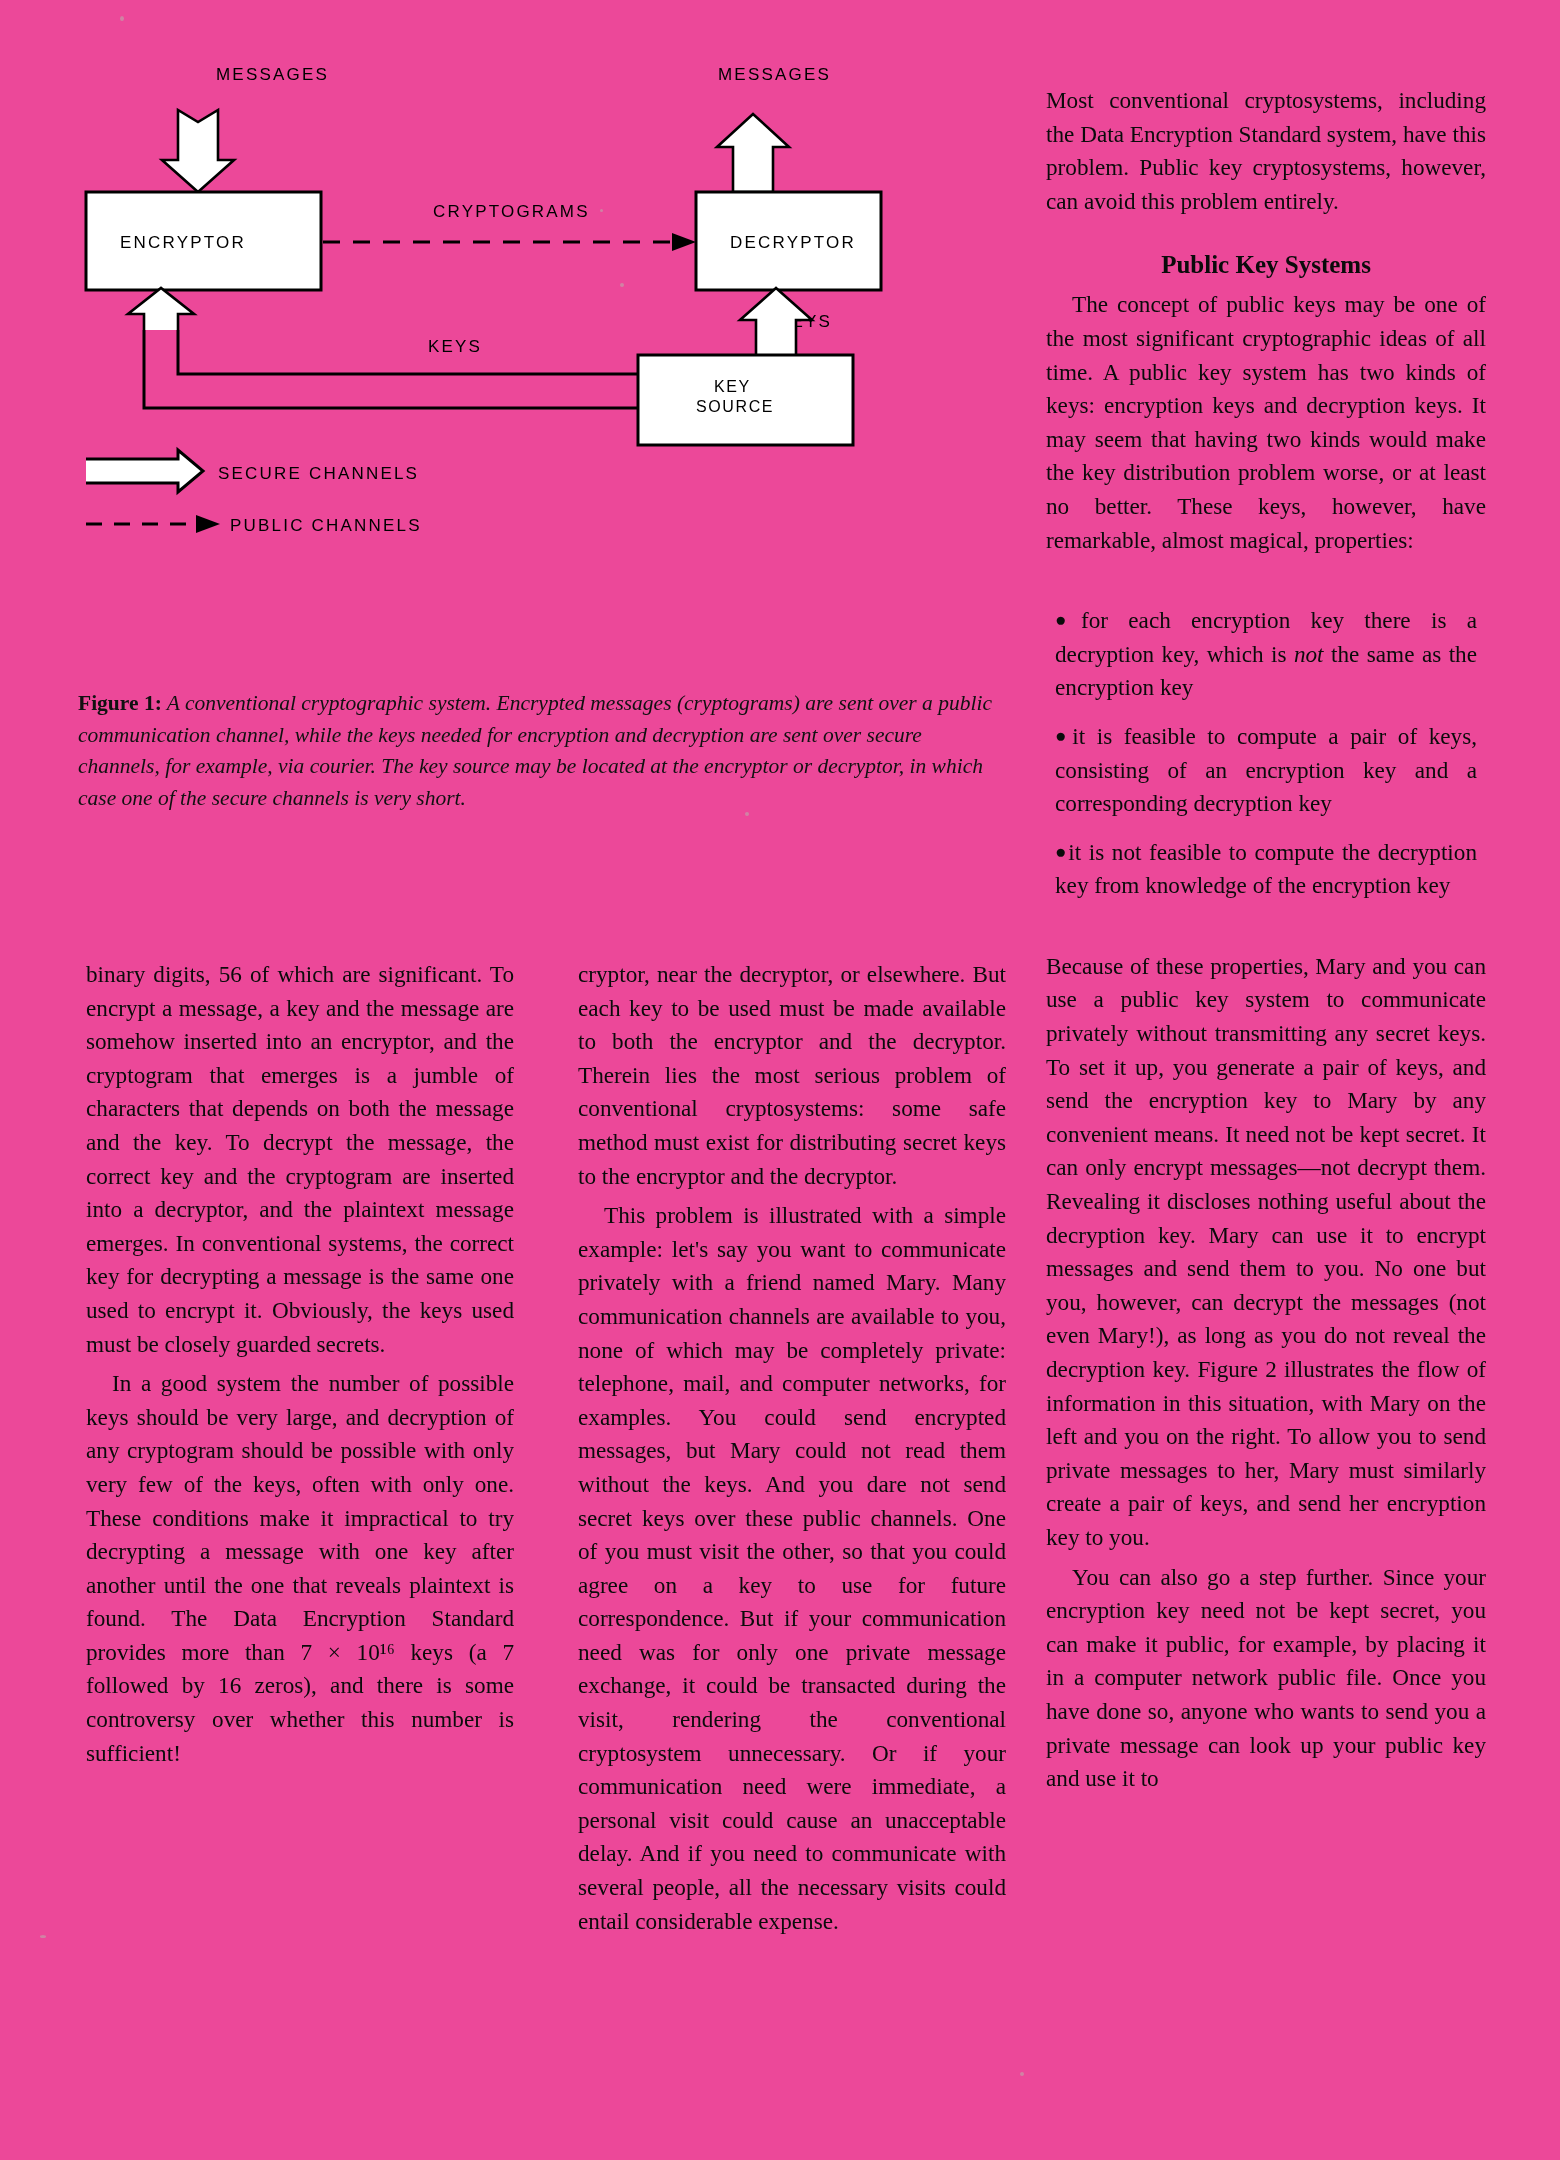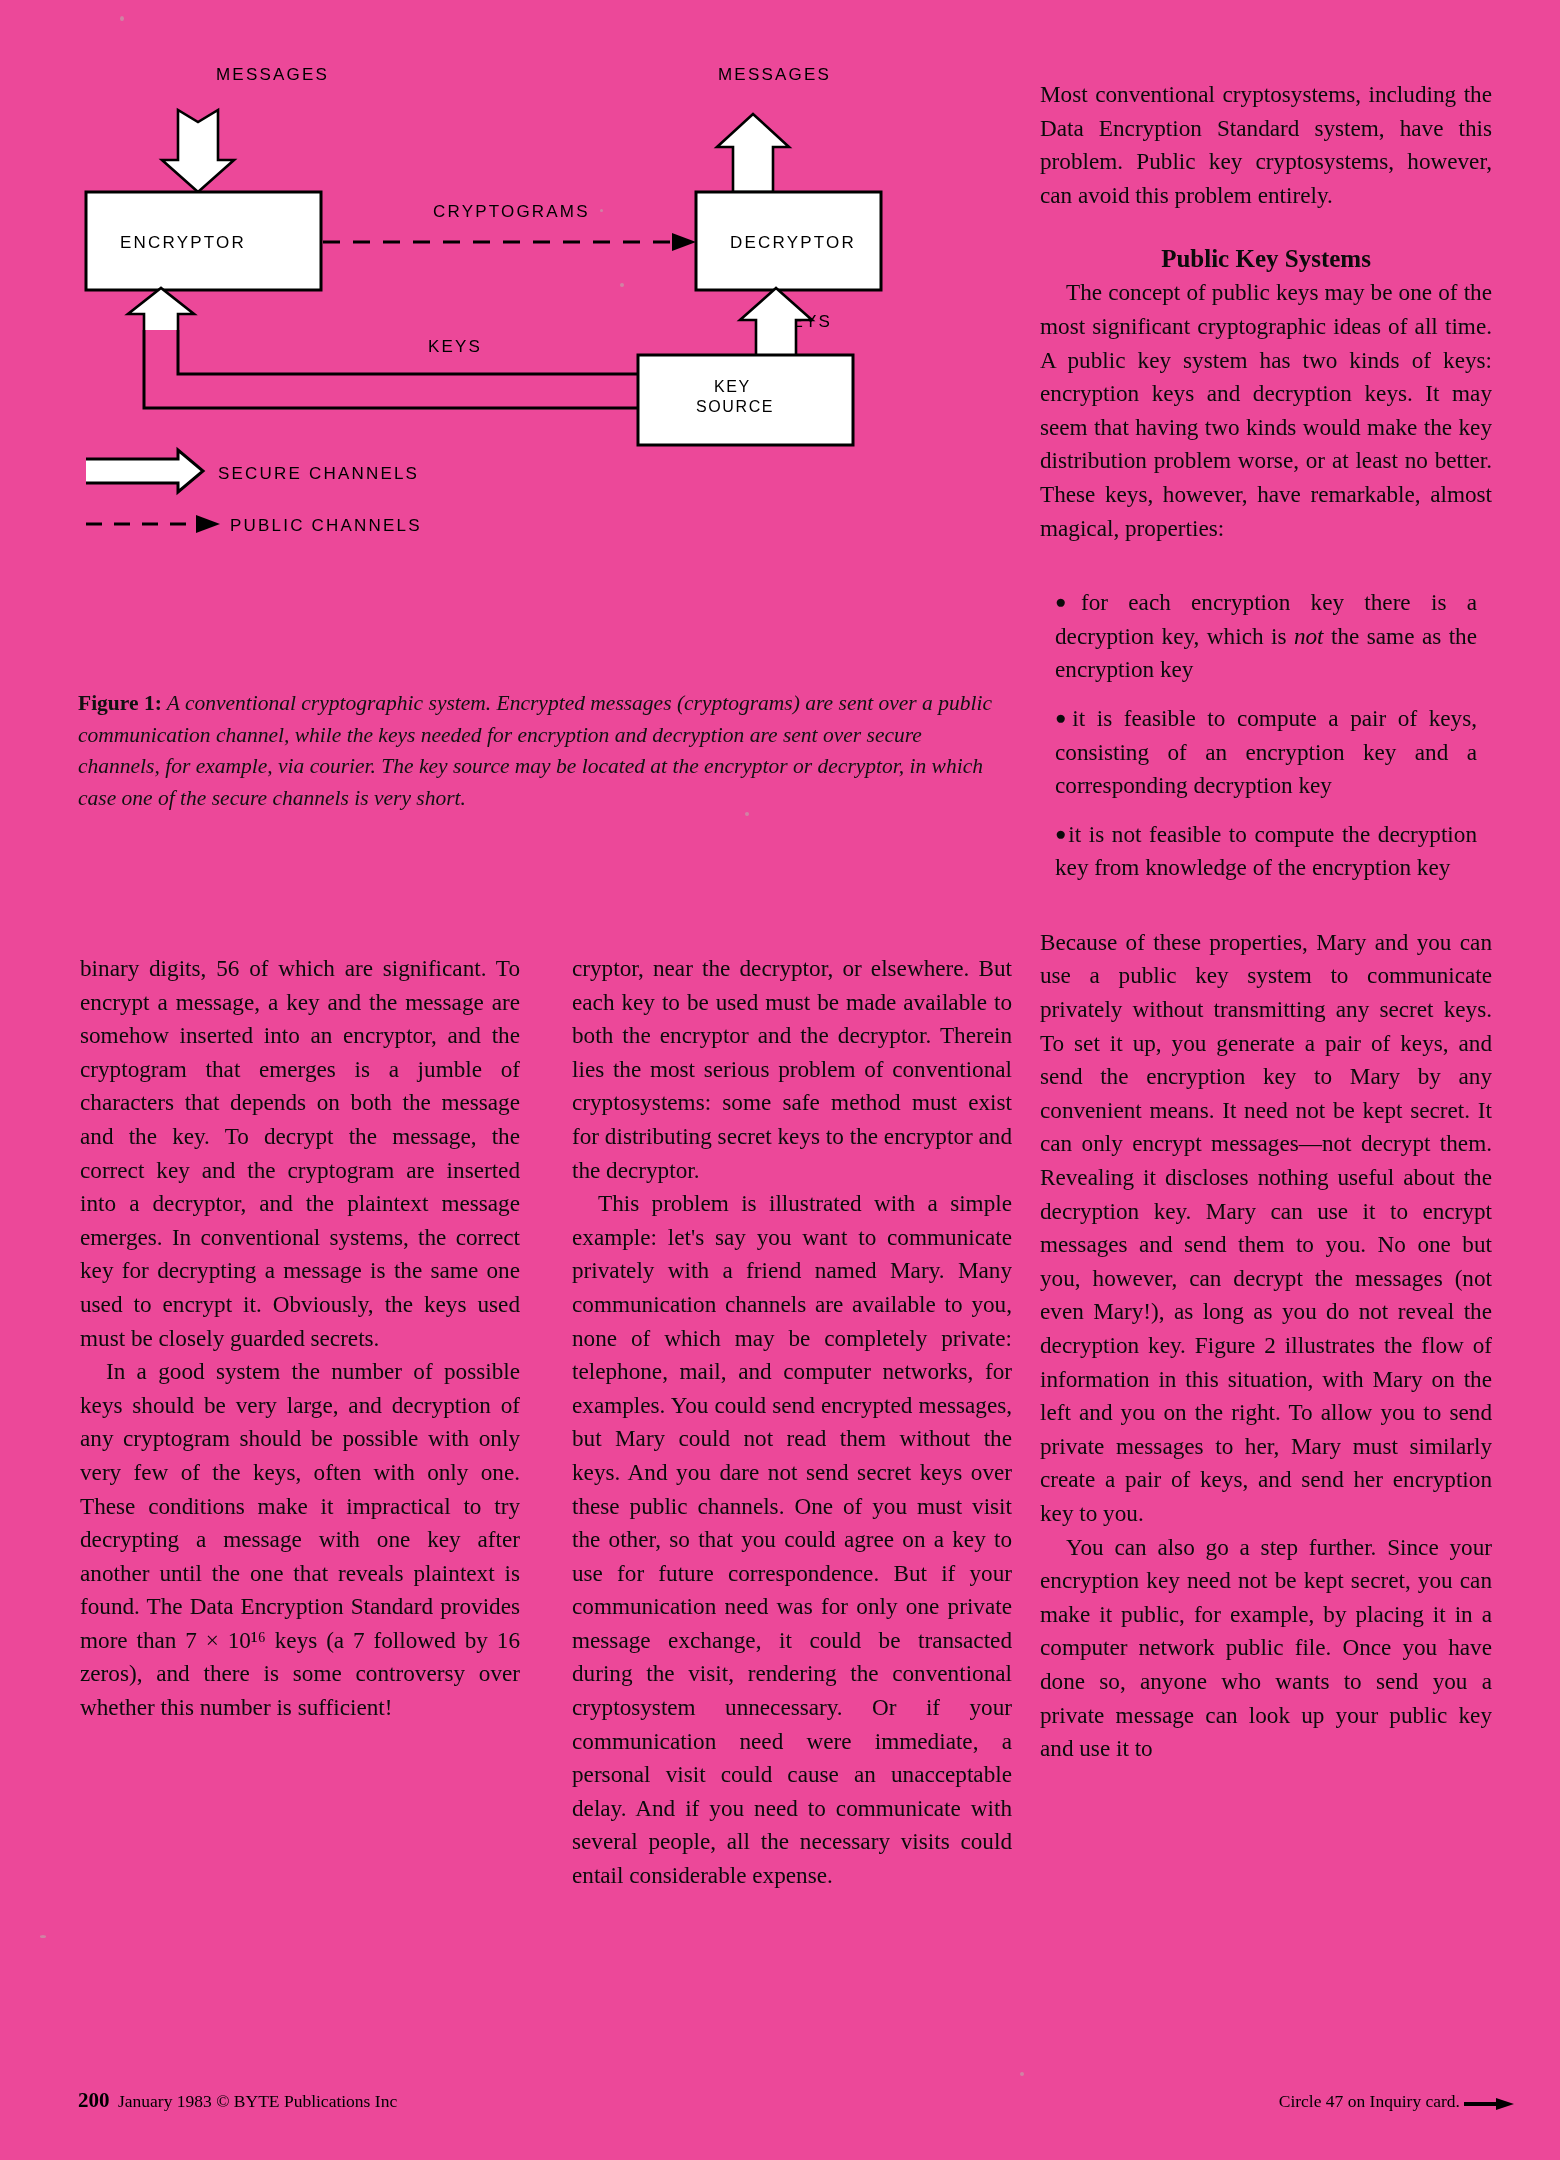--- a/index.html
+++ b/index.html
@@ -54,21 +54,21 @@
     position: absolute;
     top: 952px;
     width: 440px;
     font-size: 23.2px;
     line-height: 33.6px;
     text-align: justify;
     text-justify: inter-word;
     color: #0b0b0b;
     hyphens: manual;
   }
-  .col p { margin: 0; }
+  .col p { margin: 6px; }
   .col p.indent { text-indent: 26px; }
   .col-1 { left: 80px; }
   .col-2 { left: 572px; }
   .col-3 {
     left: 1040px;
     top: 78px;
     width: 452px;
   }
   .col-3 .sec-head {
     font-weight: bold;
@@ -226,29 +226,20 @@
 
       <li><span class="dot">●</span><span>it is not feasible to compute the decryption key from knowledge of the encryption key</span></li>
     </ul>
 
     <div class="gap"></div>
 
     <p>Because of these properties, Mary and you can use a public key system to communicate privately without transmitting any secret keys. To set it up, you generate a pair of keys, and send the encryption key to Mary by any convenient means. It need not be kept secret. It can only encrypt messages—not decrypt them. Revealing it discloses nothing useful about the decryption key. Mary can use it to encrypt messages and send them to you. No one but you, however, can decrypt the messages (not even Mary!), as long as you do not reveal the decryption key. Figure 2 illustrates the flow of information in this situation, with Mary on the left and you on the right. To allow you to send private messages to her, Mary must similarly create a pair of keys, and send her encryption key to you.</p>
     <p class="indent">You can also go a step further. Since your encryption key need not be kept secret, you can make it public, for example, by placing it in a computer network public file. Once you have done so, anyone who wants to send you a private message can look up your public key and use it to</p>
   </div>
 
-  <div class="footer">
-    <span class="pagenum">200</span>
-    <span class="imprint">January 1983 © BYTE Publications Inc</span>
-    <span class="circle">Circle 47 on Inquiry card.</span>
-    <svg class="arrow" viewBox="0 0 50 12">
-      <line x1="0" y1="6" x2="34" y2="6" stroke="#000" stroke-width="4"></line>
-      <polygon points="32,0 50,6 32,12" fill="#000"></polygon>
-    </svg>
-  </div>
 
   <div class="speck" style="left:120px;  top:16px;  width:4px; height:5px;"></div>
   <div class="speck" style="left:620px;  top:283px; width:4px; height:4px;"></div>
   <div class="speck" style="left:745px;  top:812px; width:4px; height:4px;"></div>
   <div class="speck" style="left:40px;   top:1935px;width:6px; height:3px;"></div>
   <div class="speck" style="left:1020px; top:2072px;width:4px; height:4px;"></div>
   <div class="speck" style="left:600px;  top:209px; width:3px; height:3px;"></div>
 </div>
 
 </body></html>

